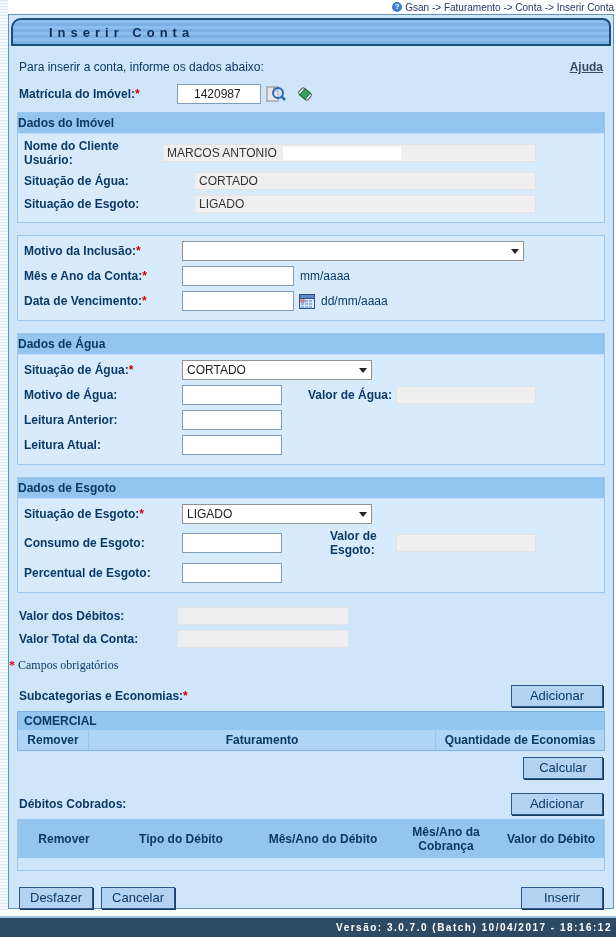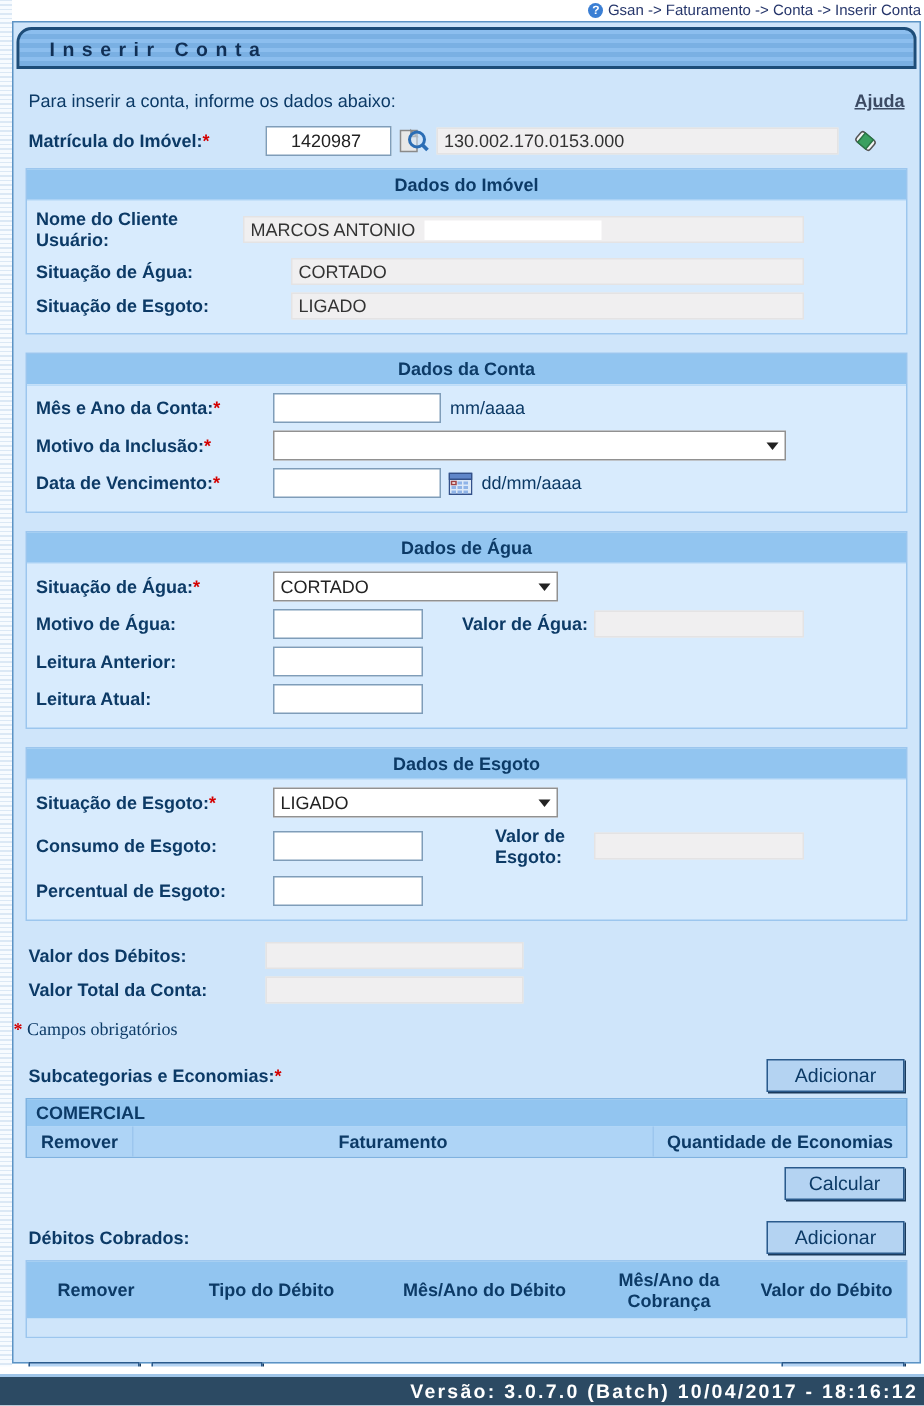--- a/index.html
+++ b/index.html
@@ -29,21 +29,21 @@
   }
   
   .panel {
     position:absolute; left:8px; top:14px; width:606px; height:895px;
     background:#cfe5fa; border:1px solid #5c93c4;
   }
   .titlebar {
     margin:3px 2px 0 2px; height:28px;
     border:2px solid #1d4d79; border-radius:10px 8px 0 0;
     background:repeating-linear-gradient(180deg,#8cbeee 0 3px,#7ab0e3 3px 6px);
-    display:flex; align-items:center; padding-left:20px;
+    display:flex; align-items:center; padding-left:36px;
     font-weight:bold; font-size:13px; letter-spacing:5px; color:#102f55;
   }
   .introrow {
     display:flex; justify-content:space-between; align-items:center;
     margin:14px 10px 10px 10px; font-size:12px; color:#0c3a66;
   }
   .ajuda { color:#3b4a63; text-decoration:underline; font-weight:bold; cursor:pointer; }
   .row { display:flex; align-items:center; margin:5px 10px; }
   .lbl { width:158px; font-weight:bold; color:#0c3a66; flex-shrink:0; }
   .req { color:#d40000; font-weight:bold; }
@@ -60,21 +60,21 @@
   
   .sel {
     background:#fff; border:1px solid #919191; height:20px;
     display:flex; align-items:center; justify-content:space-between;
     padding:0 4px; color:#222; cursor:pointer;
   }
   .chev { width:0; height:0; border-left:4px solid transparent; border-right:4px solid transparent; border-top:5px solid #222; }
   
   .section { margin:12px 8px; border:1px solid #9cc6ee; background:#d8ebfd; padding-bottom:4px; }
   .section-h {
-    background:#92c5f0; text-align:center; font-weight:bold; color:#0c3a66;
+    background:#92c5f0; font-weight:bold; color:#0c3a66;
     padding:3px 0; border-bottom:1px solid #c4e0f9; margin-bottom:4px;
   }
   .section .row { margin:5px 6px; }
   .grow { flex:1; }
   
   .btn {
     background:#b4d3f2; border:1px solid #2a5a8c; box-shadow:1px 1px 0 #1a3a5c;
     color:#0c3a66; font-family:"Liberation Sans",sans-serif; font-size:13px;
     padding:2px 10px; cursor:pointer; height:22px;
   }
@@ -94,21 +94,21 @@
   
   .deb-head { display:flex; background:#92c5f0; font-weight:bold; color:#0c3a66; text-align:center; align-items:center; min-height:38px; }
   .deb-head > div { padding:2px 4px; }
   .dcol1 { width:92px; } .dcol2 { width:142px; } .dcol3 { width:142px; } .dcol4 { width:104px; } .dcol5 { flex:1; }
   .deb-body { height:12px; background:#cfe5fa; }
   .actionrow { display:flex; align-items:center; margin:16px 10px 0 10px; gap:8px; }
   
   .footer-gap { position:absolute; left:0; top:911px; width:616px; height:7px; background:#ffffff; border-bottom:2px solid #9fc5e8; }
   .footer {
     position:absolute; left:0; top:918px; width:616px; height:19px;
-    background:#2c4a63; color:#ffffff; font-weight:bold; font-size:13px;
+    background:#2c4a63; color:#ffffff; font-weight:bold; font-size:10px;
     letter-spacing:1.5px; display:flex; align-items:center; justify-content:flex-end;
     padding-right:4px;
   }
   .icon-btn { background:none; border:none; cursor:pointer; padding:0; display:inline-flex; align-items:center; }
 </style>
 </head>
 <body>
 
 <div class="edge-texture"></div>
 
@@ -130,21 +130,20 @@
     <span class="lbl"><span>Matrícula do Imóvel:</span><span class="req">*</span></span>
     <input class="inp" style="width: 84px; padding-left: 16px;" value="1420987">
     <button class="icon-btn" style="margin-left:4px">
       <svg width="22" height="20" viewBox="0 0 22 20">
         <rect x="2" y="3" width="11" height="14" fill="#e8e8e8" stroke="#8a8a8a"></rect>
         <path d="M9 3 L13 7 L9 7 Z" fill="#bfbfbf" stroke="#8a8a8a"></path>
         <circle cx="13" cy="9" r="5" fill="#cfe4f7" fill-opacity="0.5" stroke="#2a6db5" stroke-width="2"></circle>
         <line x1="16.5" y1="12.5" x2="20" y2="16" stroke="#2a6db5" stroke-width="2.5"></line>
       </svg>
     </button>
-    <div class="ro" style="width:268px; margin-left:4px">130.002.170.0153.000</div>
     <button class="icon-btn" style="margin-left:8px">
       <svg width="20" height="20" viewBox="0 0 20 20">
         <g transform="rotate(40 10 10)">
           <rect x="4" y="6" width="12" height="8" rx="2" fill="#f4f4f4" stroke="#555"></rect>
           <rect x="6.5" y="6" width="7" height="8" fill="#3aa060" stroke="#2a7546"></rect>
         </g>
       </svg>
     </button>
   </div>
 
@@ -161,32 +160,31 @@
       <span class="lbl" style="width:170px">Situação de Água:</span>
       <div class="ro grow" style="margin-right:62px">CORTADO</div>
     </div>
     <div class="row">
       <span class="lbl" style="width:170px">Situação de Esgoto:</span>
       <div class="ro grow" style="margin-right:62px">LIGADO</div>
     </div>
   </div>
 
   <div class="section">
-    <div class="section-h">Dados da Conta</div>
-    <div class="row">
-      <span class="lbl"><span>Mês e Ano da Conta:</span><span class="req">*</span></span>
-      <input class="inp" style="width: 112px;" value="">
-      <span class="hint">mm/aaaa</span>
-    </div>
     <div class="row">
       <span class="lbl"><span>Motivo da Inclusão:</span><span class="req">*</span></span>
       <div class="sel" style="width:342px">
         <span></span>
         <span class="chev"></span>
       </div>
+    </div>
+    <div class="row">
+      <span class="lbl"><span>Mês e Ano da Conta:</span><span class="req">*</span></span>
+      <input class="inp" style="width: 112px;" value="">
+      <span class="hint">mm/aaaa</span>
     </div>
     <div class="row">
       <span class="lbl"><span>Data de Vencimento:</span><span class="req">*</span></span>
       <input class="inp" style="width: 112px;" value="">
       <button class="icon-btn" style="margin-left:5px">
         <svg width="16" height="15" viewBox="0 0 16 15">
           <rect x="0.5" y="0.5" width="15" height="14" fill="#dce9f8" stroke="#33518a"></rect>
           <rect x="0.5" y="0.5" width="15" height="4" fill="#5f86c9" stroke="#33518a"></rect>
           <g fill="#8fb4e8">
             <rect x="2" y="6" width="3" height="2"></rect>

